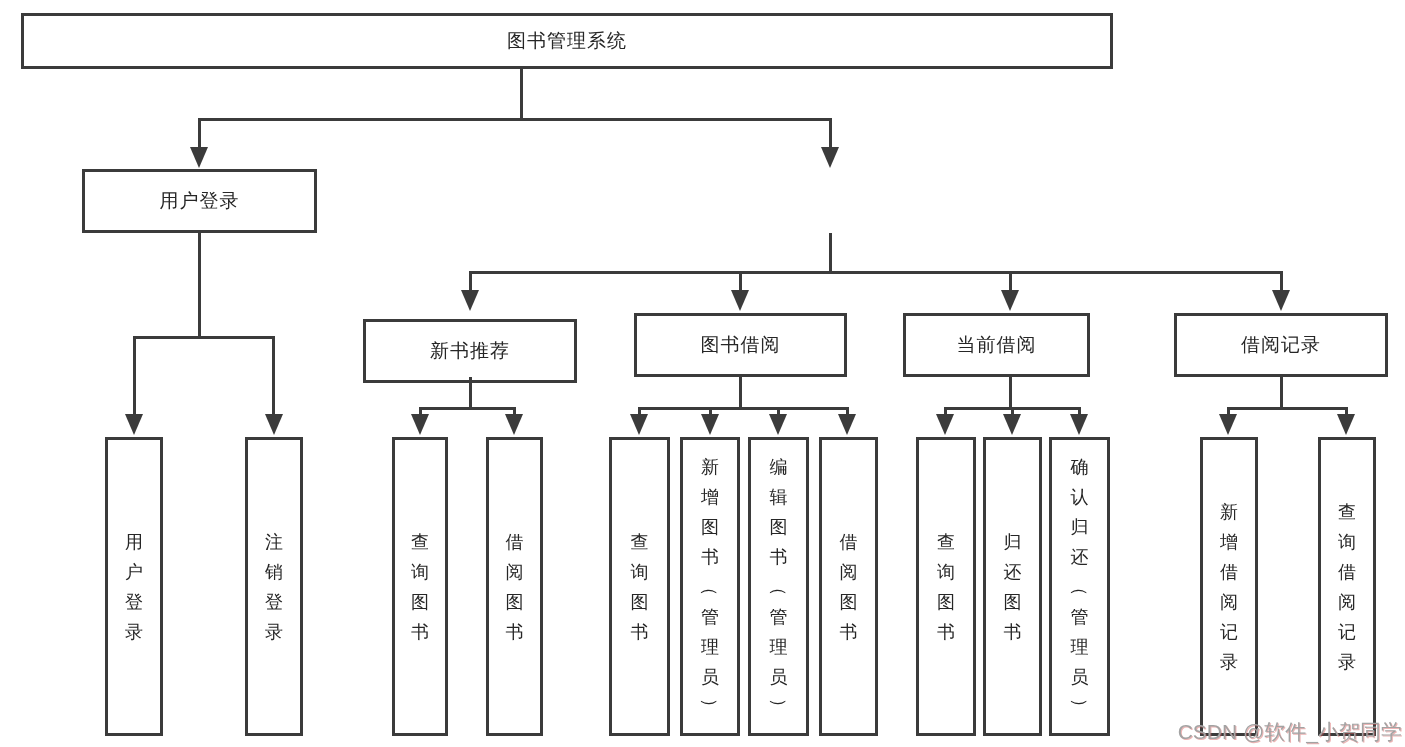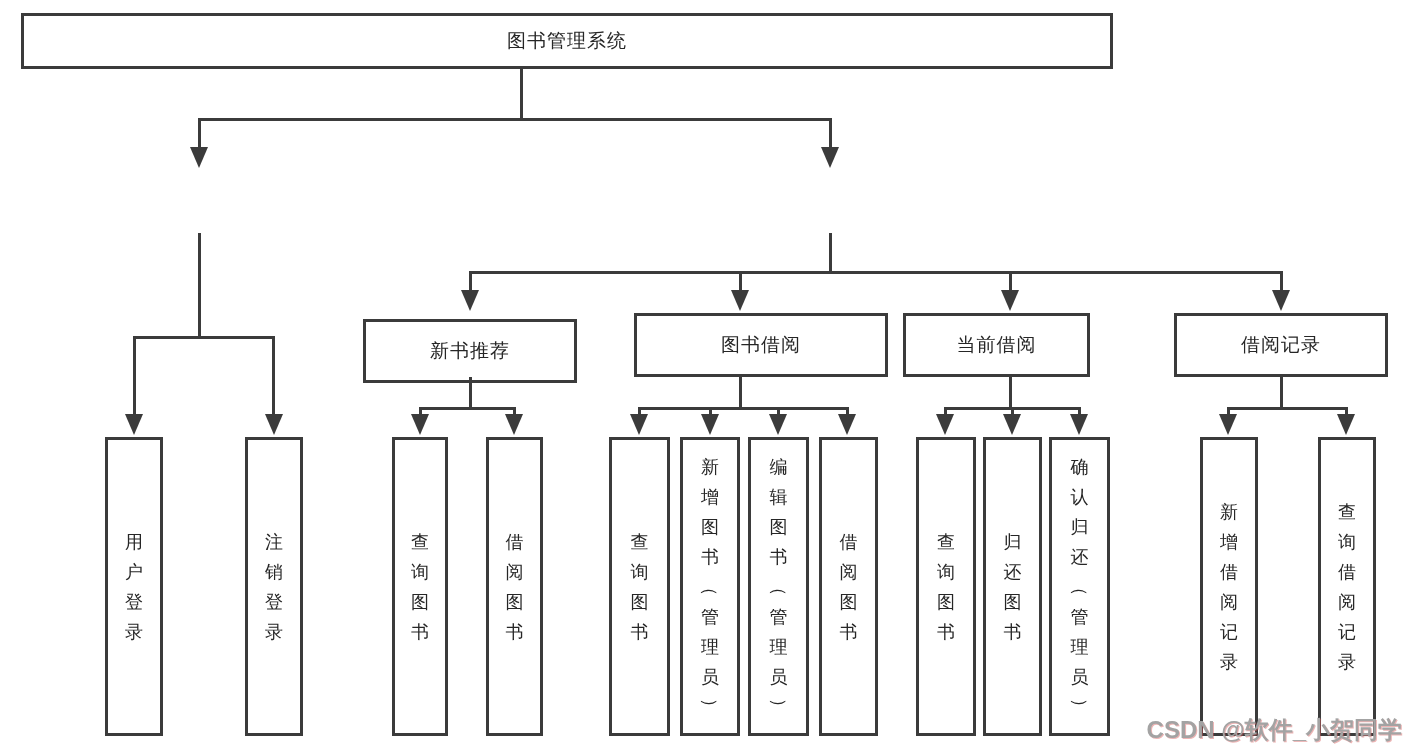--- a/index.html
+++ b/index.html
@@ -52,44 +52,46 @@
     width: 0;
     height: 0;
     border-left: 9px solid transparent;
     border-right: 9px solid transparent;
     border-top: 21px solid var(--line);
   }
   .watermark {
     position: absolute;
     right: 3px;
     bottom: 1px;
-    font-size: 24px;
+    font-size: 21px;
     color: var(--watermark);
     text-shadow: 1px 1px 0 rgba(214, 88, 88, 0.45);
     z-index: 5;
     white-space: nowrap;
-    font-weight: bold;
   }
 </style>
 </head>
 <body>
 
 <div class="canvas">
 
   <div class="node" style="left:21px; top:13px; width:1092px; height:56px;">
     <span>图书管理系统</span>
   </div>
 
   <div class="vline" style="left:520px; top:69px; height:51px;"></div>
   <div class="hline" style="left:198px; top:118px; width:634px;"></div>
   <div class="vline" style="left:198px; top:118px; height:33px;"></div>
   <div class="arrow" style="left:190px; top:147px;"></div>
   <div class="vline" style="left:829px; top:118px; height:33px;"></div>
   <div class="arrow" style="left:821px; top:147px;"></div>
 
+  <div class="node" style="left:82px; top:169px; width:235px; height:64px;">
+    <span>用户登录</span>
+  </div>
 
   <div class="vline" style="left:198px; top:233px; height:106px;"></div>
   <div class="hline" style="left:133px; top:336px; width:142px;"></div>
   <div class="vline" style="left:133px; top:336px; height:81px;"></div>
   <div class="arrow" style="left:125px; top:414px;"></div>
   <div class="vline" style="left:272px; top:336px; height:81px;"></div>
   <div class="arrow" style="left:265px; top:414px;"></div>
 
   <div class="vline" style="left:829px; top:233px; height:41px;"></div>
   <div class="hline" style="left:469px; top:271px; width:813px;"></div>
@@ -98,21 +100,21 @@
   <div class="vline" style="left:739px; top:271px; height:22px;"></div>
   <div class="arrow" style="left:731px; top:290px;"></div>
   <div class="vline" style="left:1009px; top:271px; height:22px;"></div>
   <div class="arrow" style="left:1001px; top:290px;"></div>
   <div class="vline" style="left:1280px; top:271px; height:22px;"></div>
   <div class="arrow" style="left:1272px; top:290px;"></div>
 
   <div class="node" style="left:363px; top:319px; width:214px; height:64px;">
     <span>新书推荐</span>
   </div>
-  <div class="node" style="left:634px; top:313px; width:254px; height:64px;">
+  <div class="node" style="left:634px; top:313px; width:213px; height:64px;">
     <span>图书借阅</span>
   </div>
   <div class="node" style="left:903px; top:313px; width:187px; height:64px;">
     <span>当前借阅</span>
   </div>
   <div class="node" style="left:1174px; top:313px; width:214px; height:64px;">
     <span>借阅记录</span>
   </div>
 
   <div class="vline" style="left:469px; top:377px; height:33px;"></div>

